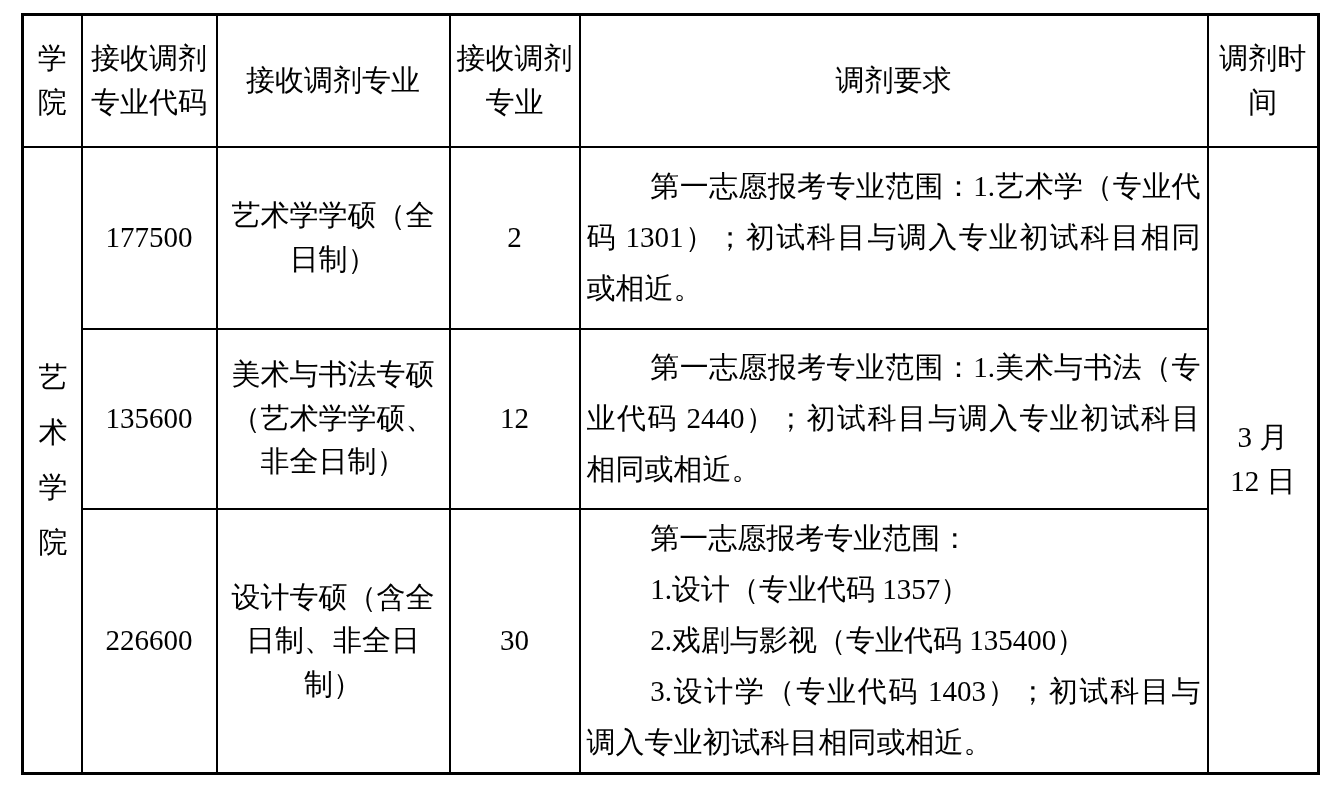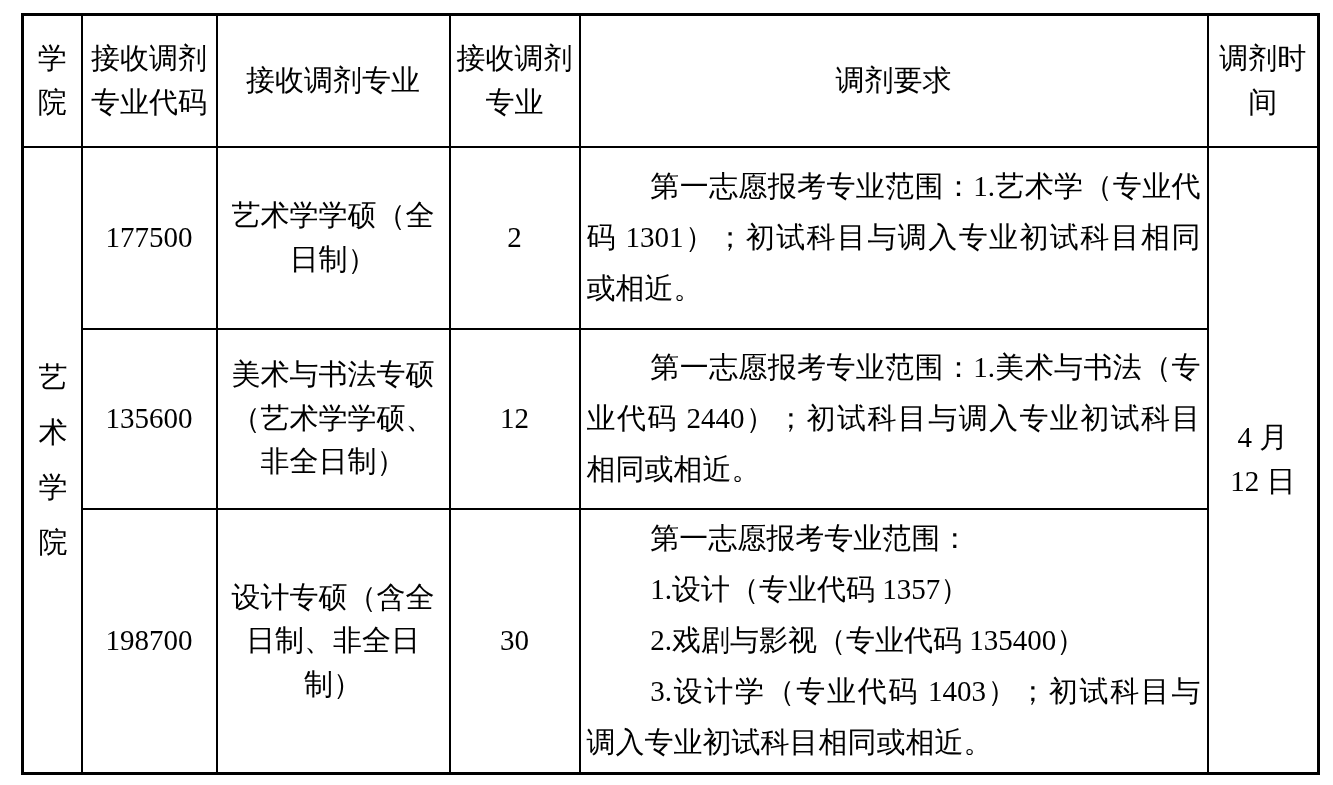--- a/index.html
+++ b/index.html
@@ -82,36 +82,36 @@
         <td class="college-cell" rowspan="3">
           <div class="vtext">艺术学院</div>
         </td>
         <td>177500</td>
         <td class="major-cell">艺术学学硕（全日制）</td>
         <td>2</td>
         <td class="req-cell">
           <p>第一志愿报考专业范围：1.艺术学（专业代码 1301）；初试科目与调入专业初试科目相同或相近。</p>
         </td>
         <td class="time-cell" rowspan="3">
-          <div>4 月</div>
+          <div>3 月</div>
           <div>12 日</div>
         </td>
       </tr>
 
       <tr class="r2">
         <td>135600</td>
         <td class="major-cell">美术与书法专硕（艺术学学硕、非全日制）</td>
         <td>12</td>
         <td class="req-cell">
           <p>第一志愿报考专业范围：1.美术与书法（专业代码 2440）；初试科目与调入专业初试科目相同或相近。</p>
         </td>
       </tr>
 
       <tr class="r3">
-        <td>198700</td>
+        <td>226600</td>
         <td class="major-cell">设计专硕（含全日制、非全日制）</td>
         <td>30</td>
         <td class="req-cell">
           <p>第一志愿报考专业范围：</p>
           <p>1.设计（专业代码 1357）</p>
           <p>2.戏剧与影视（专业代码 135400）</p>
           <p>3.设计学（专业代码 1403）；初试科目与调入专业初试科目相同或相近。</p>
         </td>
       </tr>
     </tbody>

